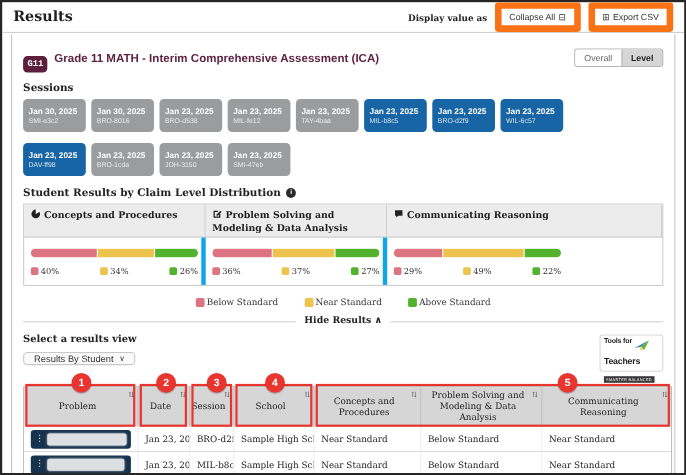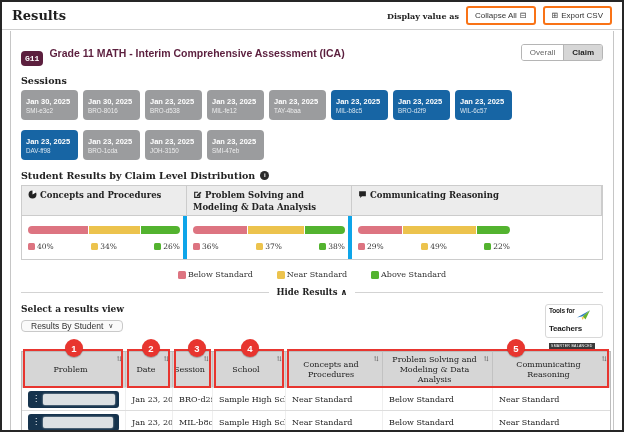--- a/index.html
+++ b/index.html
@@ -17,21 +17,21 @@
   .page-title { font-size:13px; font-weight:bold; color:#1e1e1e; }
   .topbar-right { display:flex; align-items:center; gap:7px; }
   .dv-label { font-size:8px; font-weight:bold; }
   .segmented { display:flex; border:1px solid #b5b5b5; border-radius:3px; overflow:hidden; background:#fff;
     font-family:"Liberation Sans", sans-serif; }
   .seg-btn { font-size:8px; padding:3px 8px; color:#666; background:#fff; border:none; cursor:pointer;
     font-family:"Liberation Sans", sans-serif; }
   .seg-btn + .seg-btn { border-left:1px solid #b5b5b5; }
   .seg-btn.on { background:#d6d6d6; color:#1e1e1e; font-weight:bold; }
   .tb-btn { display:flex; align-items:center; gap:3px; font-size:8px; color:#333;
-    border:2px solid #f97316; border-radius:3px; background:#fff; padding:3px 7px; cursor:pointer;
+    border:6px solid #f97316; border-radius:3px; background:#fff; padding:3px 7px; cursor:pointer;
     font-family:"Liberation Sans", sans-serif; }
   .tb-icon { font-size:8px; line-height:1; }
   
   .main {
     position:absolute; top:29px; left:8px; right:8px; bottom:0;
     border-left:1px solid #c6c6c6; border-right:1px solid #c6c6c6;
     padding:8px 10px 0; overflow:hidden;
   }
   .title-row { display:flex; align-items:center; justify-content:space-between; }
   .title-left { display:flex; align-items:center; gap:6px; }
@@ -143,21 +143,21 @@
 
   <div class="main">
 
     <div class="title-row">
       <div class="title-left">
         <span class="grade-badge">G11</span>
         <span class="asmt-title">Grade 11 MATH - Interim Comprehensive Assessment (ICA)</span>
       </div>
       <div class="segmented">
         <button class="seg-btn">Overall</button>
-        <button class="seg-btn on">Claim</button>
+        <button class="seg-btn on">Level</button>
       </div>
     </div>
 
     <div class="sec-heading">Sessions</div>
     <div class="tiles">
       <div class="tile">
           <div class="t-date">Jan 30, 2025</div>
           <div class="t-code">SMI-e3c2</div>
         </div>
       <div class="tile">
@@ -260,21 +260,21 @@
           <span class="pct-item">
               <span class="swatch" style="background: rgb(221, 116, 129);"></span>
               <span class="pct-label">36%</span>
             </span>
           <span class="pct-item">
               <span class="swatch" style="background: rgb(236, 195, 77);"></span>
               <span class="pct-label">37%</span>
             </span>
           <span class="pct-item">
               <span class="swatch" style="background: rgb(83, 179, 47);"></span>
-              <span class="pct-label">38%</span>
+              <span class="pct-label">27%</span>
             </span>
         </div>
       </div>
       <div class="panel-body">
         <div class="bar">
             <div class="seg" style="flex-grow: 29; background: rgb(221, 116, 129);"></div>
             <div class="seg" style="flex-grow: 49; background: rgb(236, 195, 77);"></div>
             <div class="seg" style="flex-grow: 22; background: rgb(83, 179, 47);"></div>
           </div>
         <div class="pct-row">

